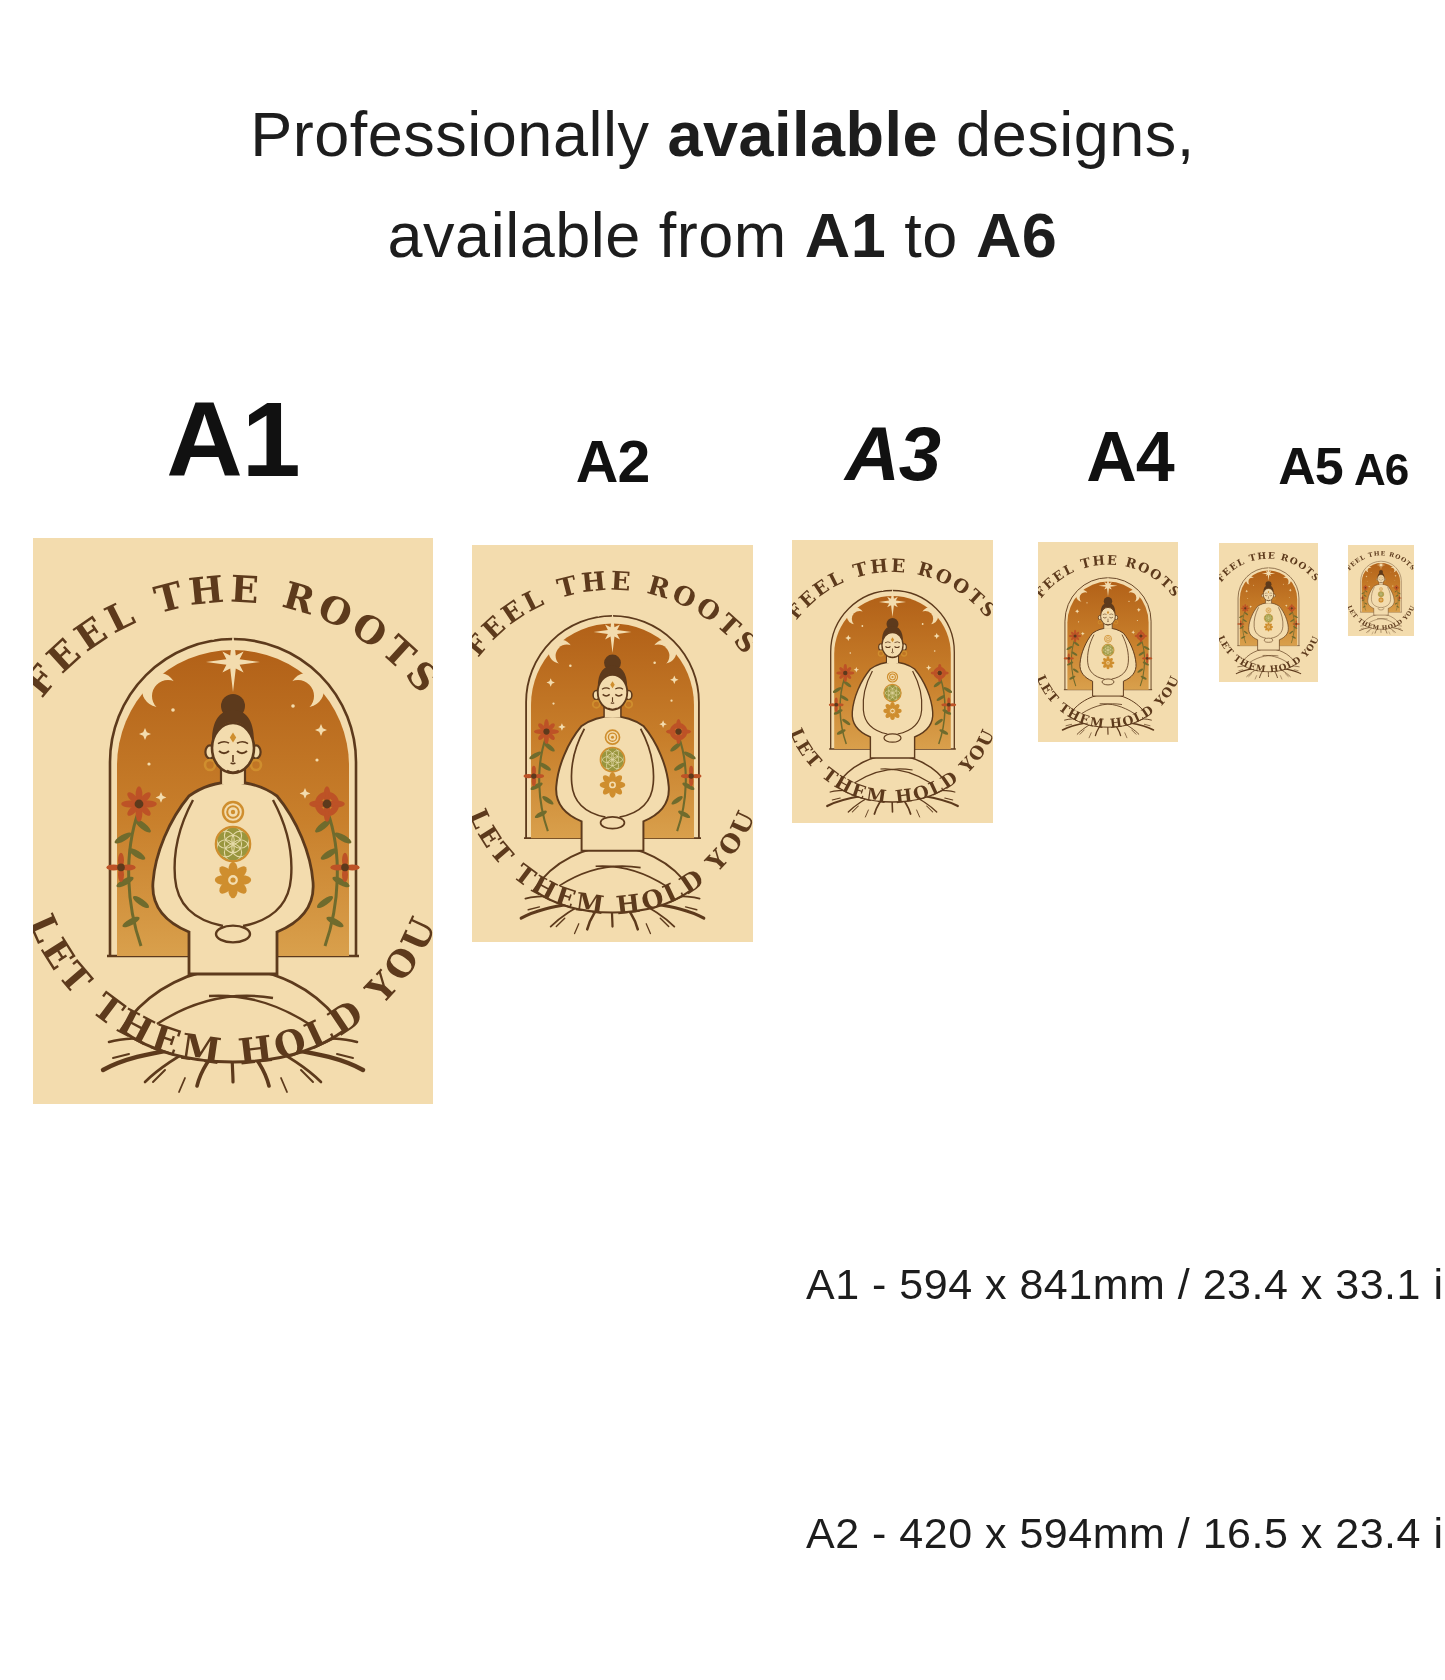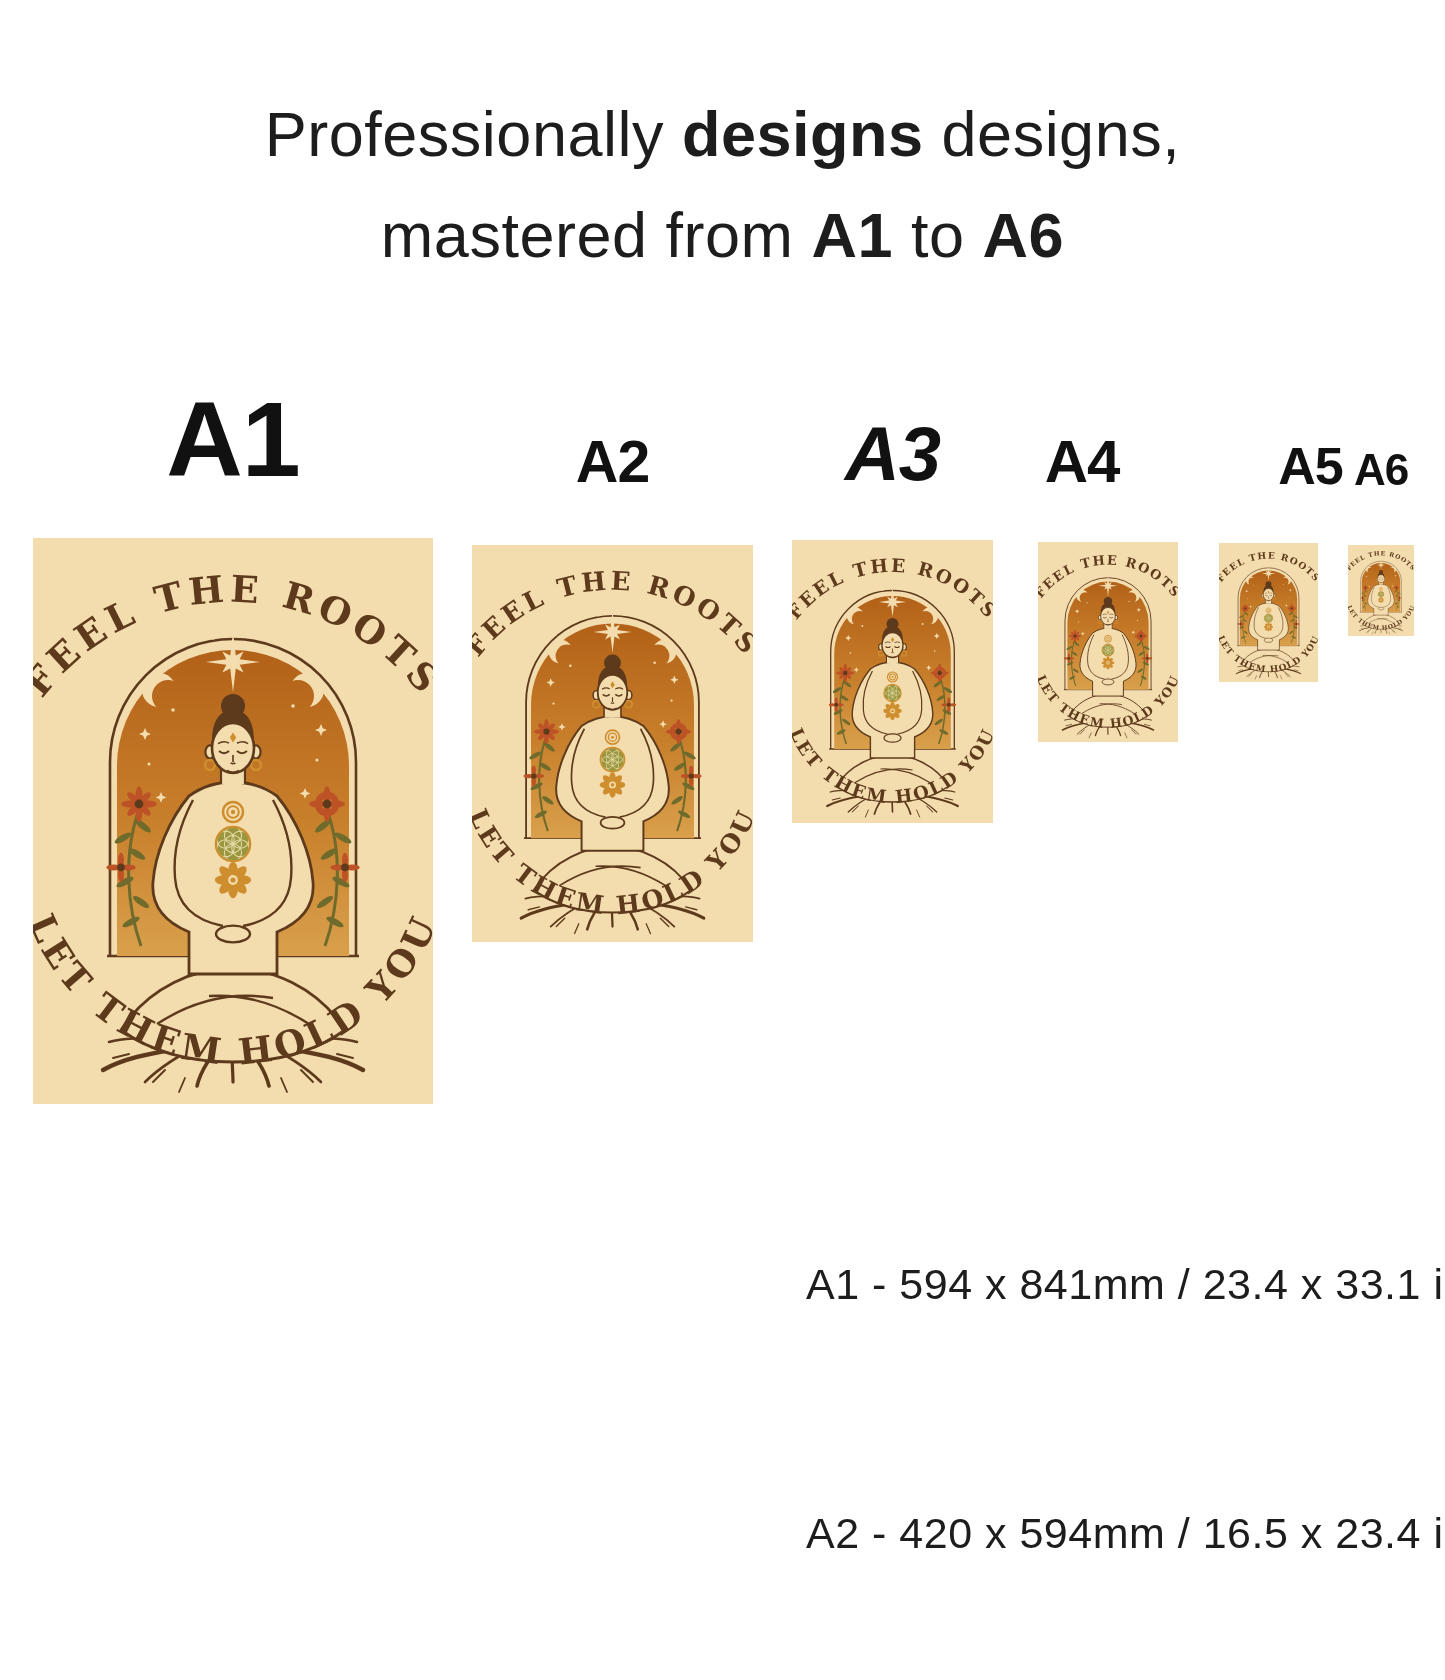--- a/index.html
+++ b/index.html
@@ -18,21 +18,21 @@
   .title b{font-weight:700;}
   
   .size-label{
     position:absolute;top:370px;height:122px;
     display:flex;align-items:flex-end;justify-content:center;
     font-weight:700;color:#111;letter-spacing:-1px;line-height:1;
   }
   .label-a1{left:33px;width:400px;font-size:106px;}
   .label-a2{left:472px;width:281px;font-size:59px;}
   .label-a3{left:792px;width:201px;font-size:76px;font-style:italic;}
-  .label-a4{left:1012px;width:140px;font-size:60px;}
+  .label-a4{left:1060px;width:140px;font-size:70px;}
   .label-a5{left:1261px;width:99px;font-size:52px;}
   .label-a6{left:1348px;width:66px;font-size:44px;}
   
   .poster{position:absolute;}
   .poster svg{display:block;width:100%;height:100%;}
   .poster-a1{left:33px; top:538px;width:400px;height:566px;}
   .poster-a2{left:472px;top:545px;width:281px;height:397px;}
   .poster-a3{left:792px;top:540px;width:201px;height:283px;}
   .poster-a4{left:1038px;top:542px;width:140px;height:200px;}
   .poster-a5{left:1219px;top:543px;width:99px;height:139px;}
@@ -256,22 +256,22 @@
     </text>
     <text class="arc-text" font-size="18" letter-spacing="2.2">
       <textPath href="#arcBot" startOffset="50%" text-anchor="middle">LET THEM HOLD YOU</textPath>
     </text>
   </g>
 </svg>
 
 <div class="page">
 
   <div class="title">
-    <div><span>Professionally </span><b>designs</b><span> designs,</span></div>
-    <div><span>mastered from </span><b>A1</b><span> to </span><b>A6</b></div>
+    <div><span>Professionally </span><b>available</b><span> designs,</span></div>
+    <div><span>available from </span><b>A1</b><span> to </span><b>A6</b></div>
   </div>
 
   <div class="size-label label-a1">A1</div>
   <div class="size-label label-a2">A2</div>
   <div class="size-label label-a3">A3</div>
   <div class="size-label label-a4">A4</div>
   <div class="size-label label-a5">A5</div>
   <div class="size-label label-a6">A6</div>
 
   <div class="poster poster-a1">

